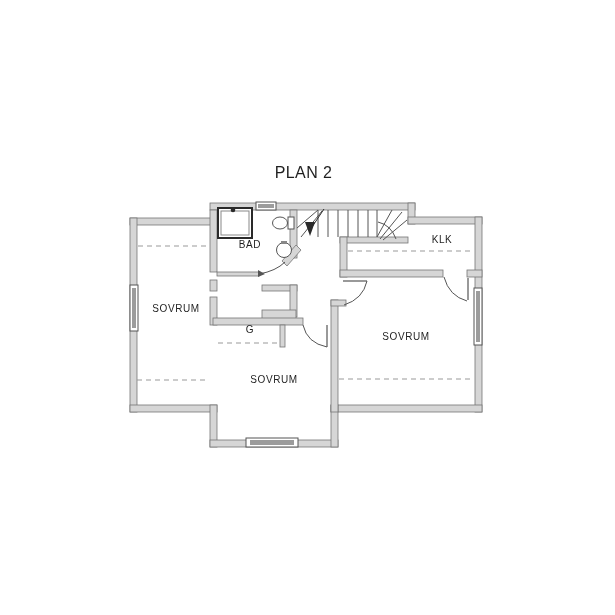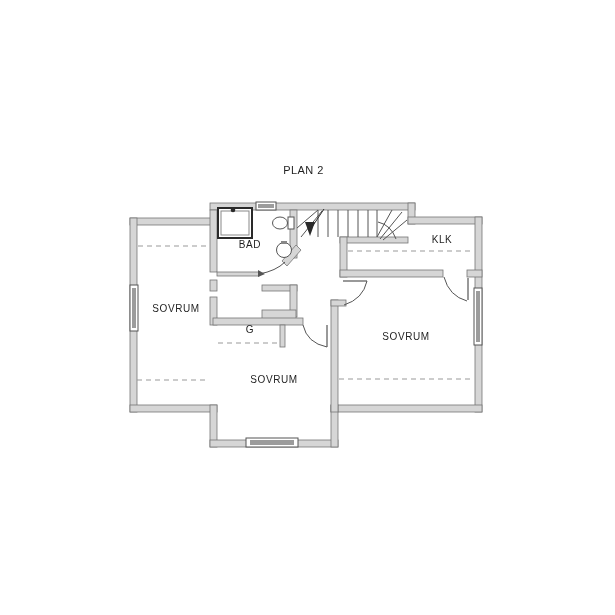--- a/index.html
+++ b/index.html
@@ -1,19 +1,19 @@
 <!DOCTYPE html>
 <html><head>
 <meta charset="utf-8">
 <style>
   html,body{margin:0;padding:0;background:#fff;}
   .stage{position:relative;width:615px;height:615px;background:var(--bg,#fff);overflow:hidden;
          font-family:"Liberation Sans",sans-serif;}
   .plan-title{position:absolute;left:0;right:8px;top:164px;text-align:center;
-              font-size:11px;letter-spacing:.4px;color:var(--text,#1f1f1f);}
+              font-size:16px;letter-spacing:.4px;color:var(--text,#1f1f1f);}
   svg{position:absolute;left:0;top:0;}
   text{font-family:"Liberation Sans",sans-serif;}
 </style>
 </head>
 <body>
 
 <div class="stage" style="--bg: #ffffff; --text: #1f1f1f;">
   <div class="plan-title">PLAN 2</div>
   <svg width="615" height="615" viewBox="0 0 615 615">
     <g id="g-walls">

